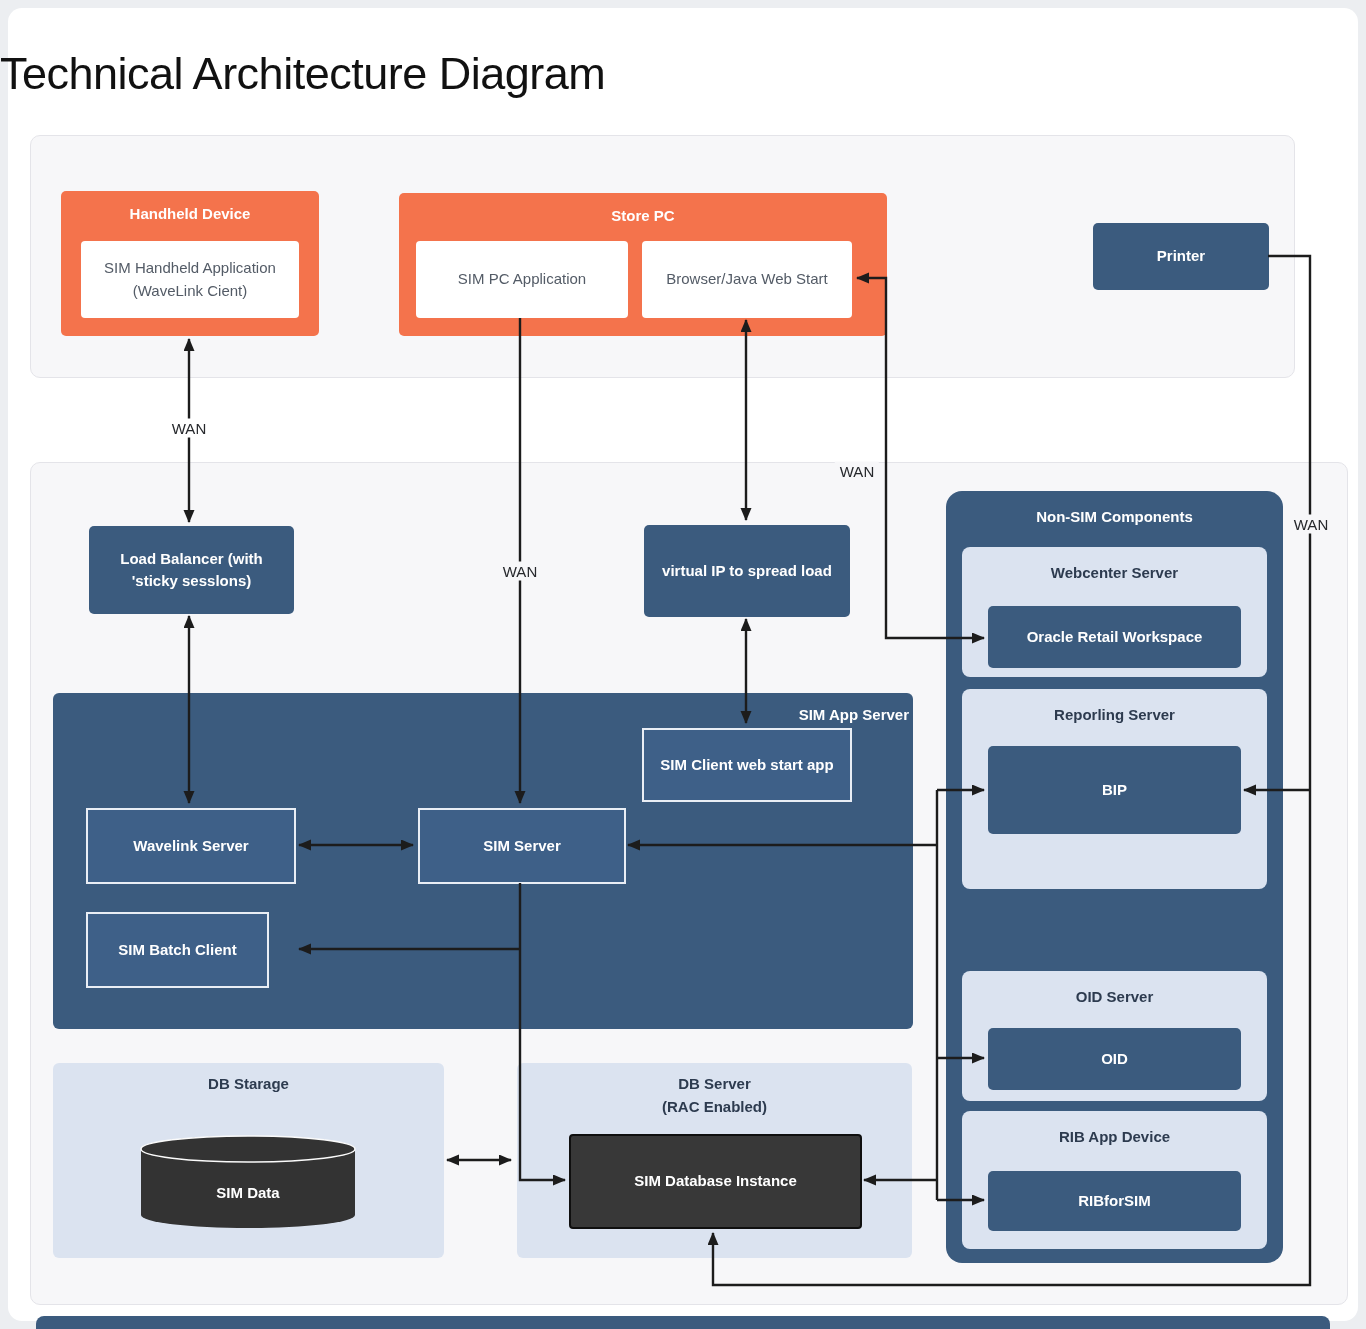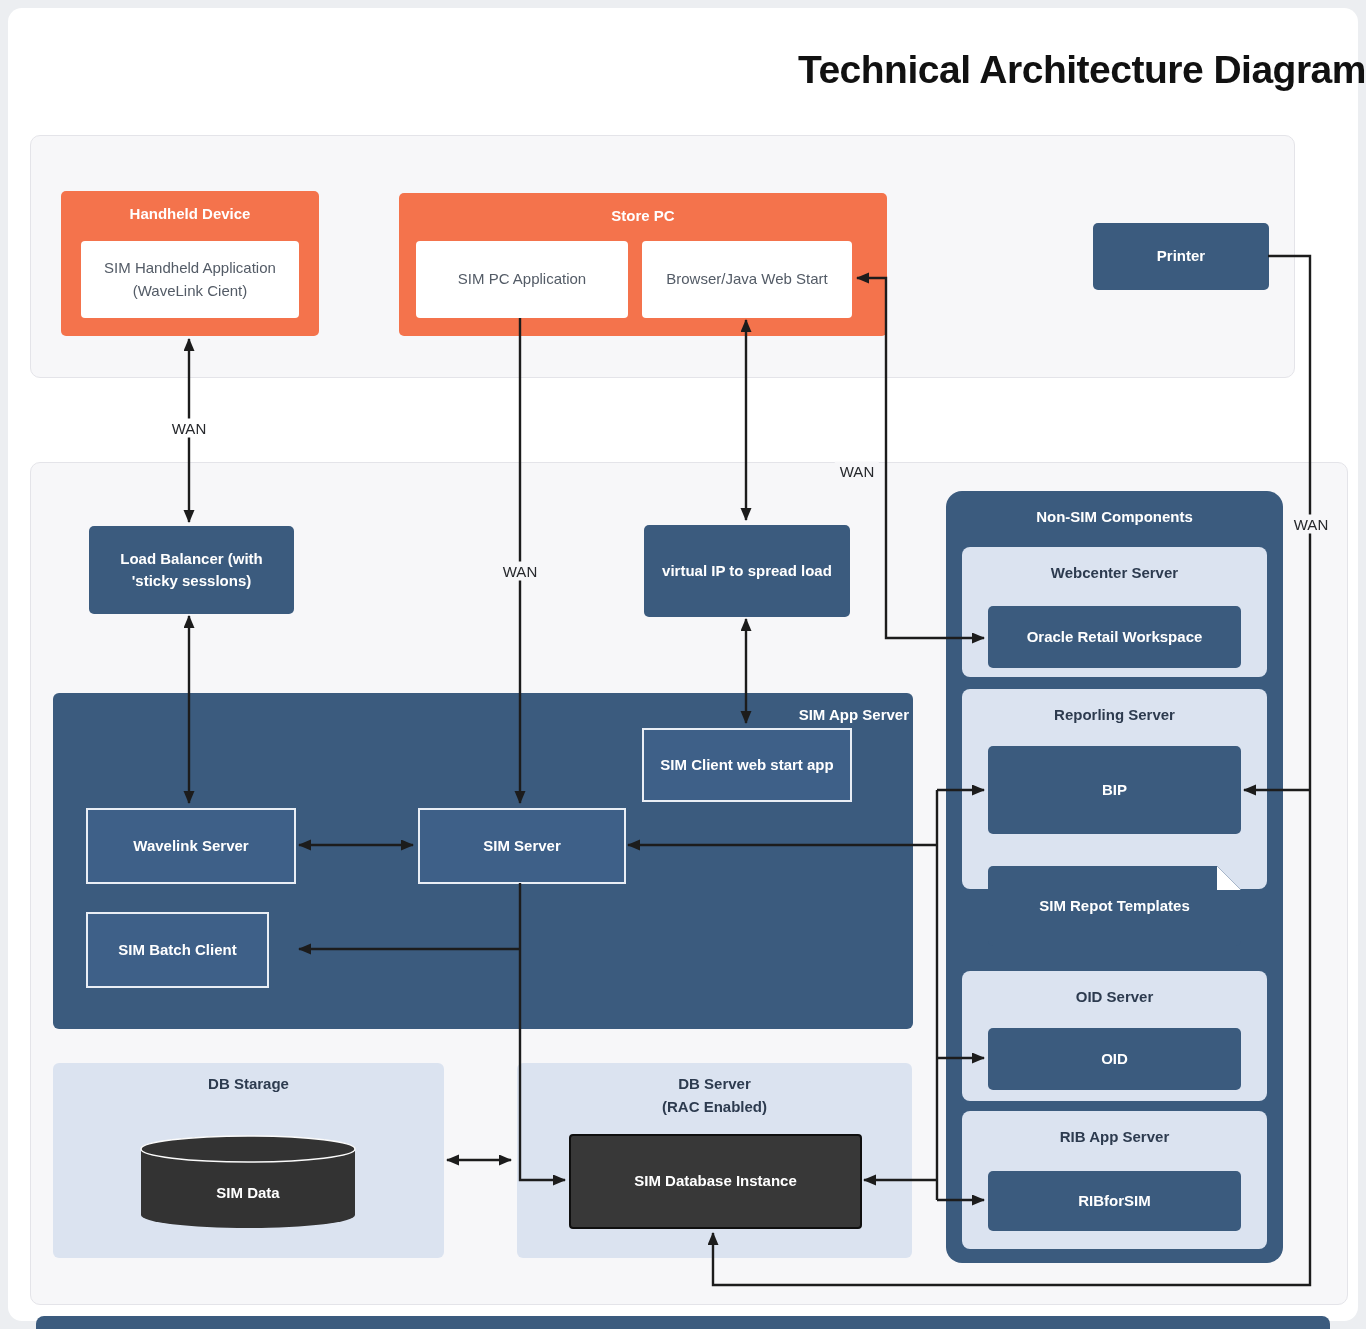--- a/index.html
+++ b/index.html
@@ -1,19 +1,19 @@
 <!DOCTYPE html>
 <html><head>
 <meta charset="utf-8">
 <style>
   html,body{margin:0;padding:0;background:#eceef1;}
   .canvas{position:relative;width:1366px;height:1329px;background:#eceef1;overflow:hidden;
           font-family:"Liberation Sans", sans-serif;}
   .page{position:absolute;left:8px;top:8px;width:1350px;height:1313px;background:#ffffff;border-radius:14px;}
-  .title{position:absolute;left:0;top:48px;width:100%;text-align:right;font-size:39px;font-weight:700;
+  .title{position:absolute;left:0;top:48px;width:100%;text-align:left;font-size:45px;font-weight:400;
          color:#111;letter-spacing:-0.5px;}
   .container{position:absolute;background:#f7f7f9;border:1px solid #e4e4e9;border-radius:10px;box-sizing:border-box;}
   .group{position:absolute;box-sizing:border-box;}
   .orange{background:#f4734c;border-radius:5px;}
   .dkblue{background:#3b5b7e;border-radius:16px;}
   .group-title{color:#fff;font-size:15px;font-weight:600;text-align:center;padding-top:14px;}
   .group-title.left{text-align:right;padding:13px 4px 0 17px;}
   .node{position:absolute;box-sizing:border-box;display:flex;align-items:center;justify-content:center;
         text-align:center;line-height:1.5;}
   .white-node{background:#ffffff;border-radius:4px;color:#535b66;font-size:15px;}
@@ -104,35 +104,31 @@
         <div class="node blue" style="left:26px;top:59px;width:253px;height:62px">
           <span>Oracle Retail Workspace</span>
         </div>
       </div>
 
       <div class="group light-panel" style="left:16px;top:198px;width:305px;height:200px">
         <div class="panel-title">Reporling Server</div>
         <div class="node blue" style="left:26px;top:57px;width:253px;height:88px">
           <span>BIP</span>
         </div>
-        <div class="node blue doc" style="left:26px;top:177px;width:253px;height:80px">
-          <span class="fold"></span>
-          <span>SIM Repot Templates</span>
-        </div>
       </div>
 
       <div class="group light-panel" style="left:16px;top:480px;width:305px;height:130px">
         <div class="panel-title">OID Server</div>
         <div class="node blue" style="left:26px;top:57px;width:253px;height:62px">
           <span>OID</span>
         </div>
       </div>
 
       <div class="group light-panel" style="left:16px;top:620px;width:305px;height:138px">
-        <div class="panel-title">RIB App Server</div>
+        <div class="panel-title">RIB App Device</div>
         <div class="node blue" style="left:26px;top:60px;width:253px;height:60px">
           <span>RIBforSIM</span>
         </div>
       </div>
     </div>
 
     <div class="group light-panel" style="left:22px;top:600px;width:391px;height:195px;border-radius:6px">
       <div class="panel-title" style="padding-top:12px">DB Starage</div>
       <div class="cylinder" style="left:85px;top:71px">
         <svg width="220" height="96" viewBox="0 0 220 96">

